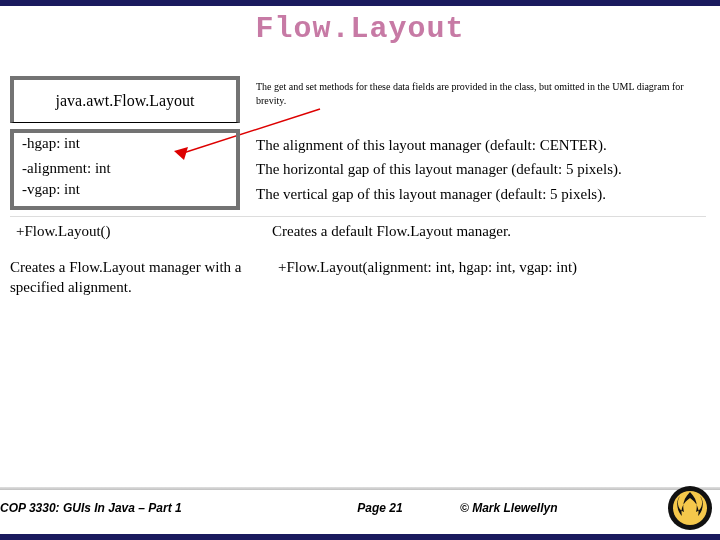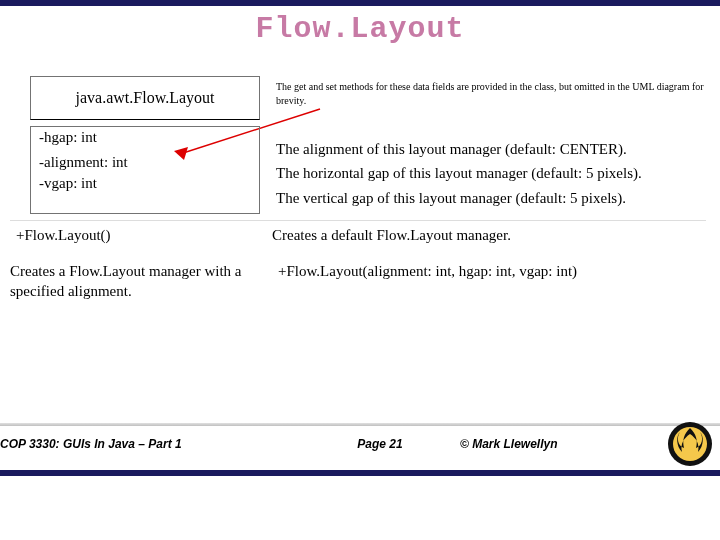--- a/index.html
+++ b/index.html
@@ -1,18 +1,18 @@
 <!DOCTYPE html>
 <html><head>
 <meta charset="utf-8">
 <style>
   * { box-sizing: border-box; margin: 0; padding: 0; }
   html, body { width: 720px; height: 540px; overflow: hidden; font-family: 'Times New Roman', Times, serif; }
   .slide {
-    width: 720px; height: 476px;
+    width: 720px; height: 540px;
     border-top: 6px solid #1a1a5e;
     border-bottom: 6px solid #1a1a5e;
     position: relative;
     background: #fff;
   }
   .title {
     text-align: center;
     font-family: 'Courier New', monospace;
     font-weight: bold;
     color: #c77aa5;
@@ -21,24 +21,23 @@
     letter-spacing: 1px;
   }
   .content {
     position: absolute;
     top: 70px;
     left: 10px;
     right: 10px;
   }
   .uml-row { display: flex; gap: 16px; margin-bottom: 6px; }
   .uml-box {
-    border: 1px solid #737373;
+    border: 4px solid #737373;
     width: 230px;
     flex: 0 0 230px;
-    margin-left: 20px;
   }
   .uml-cell {
     border-bottom: 1px solid #000;
     padding: 4px 8px;
     font-size: 15px;
   }
   .uml-cell.classname { text-align: center; padding: 12px 8px; font-size: 16px; }
   .uml-cell:last-child { border-bottom: none; }
   .desc {
     font-size: 15px;
@@ -124,21 +123,21 @@
       <div class="note">The get and set methods for these data fields are provided in the class, but omitted in the UML diagram for brevity.</div>
     </div>
 
     <div class="uml-row">
       <div class="uml-box">
         <div class="uml-cell" style="border-bottom:none;padding:2px 8px;">-hgap: int</div>
         <div class="uml-cell" style="border-bottom:none;padding:6px 8px 2px;">-alignment: int</div>
         <div class="uml-cell" style="padding:2px 8px 6px;">-vgap: int</div>
       </div>
       <div style="flex:1;">
-        <div class="desc" style="padding:6px 0 2px;margin-top:7px;">The alignment of this layout manager (default: CENTER).</div>
+        <div class="desc" style="padding:6px 0 2px;">The alignment of this layout manager (default: CENTER).</div>
         <div class="desc" style="padding:2px 0;">The horizontal gap of this layout manager (default: 5 pixels).</div>
         <div class="desc" style="padding:2px 0 6px;">The vertical gap of this layout manager (default: 5 pixels).</div>
       </div>
     </div>
 
     <hr class="sep">
 
     <div class="row-grid">
       <div class="left">+Flow.Layout()</div>
       <div>Creates a default Flow.Layout manager.</div>

